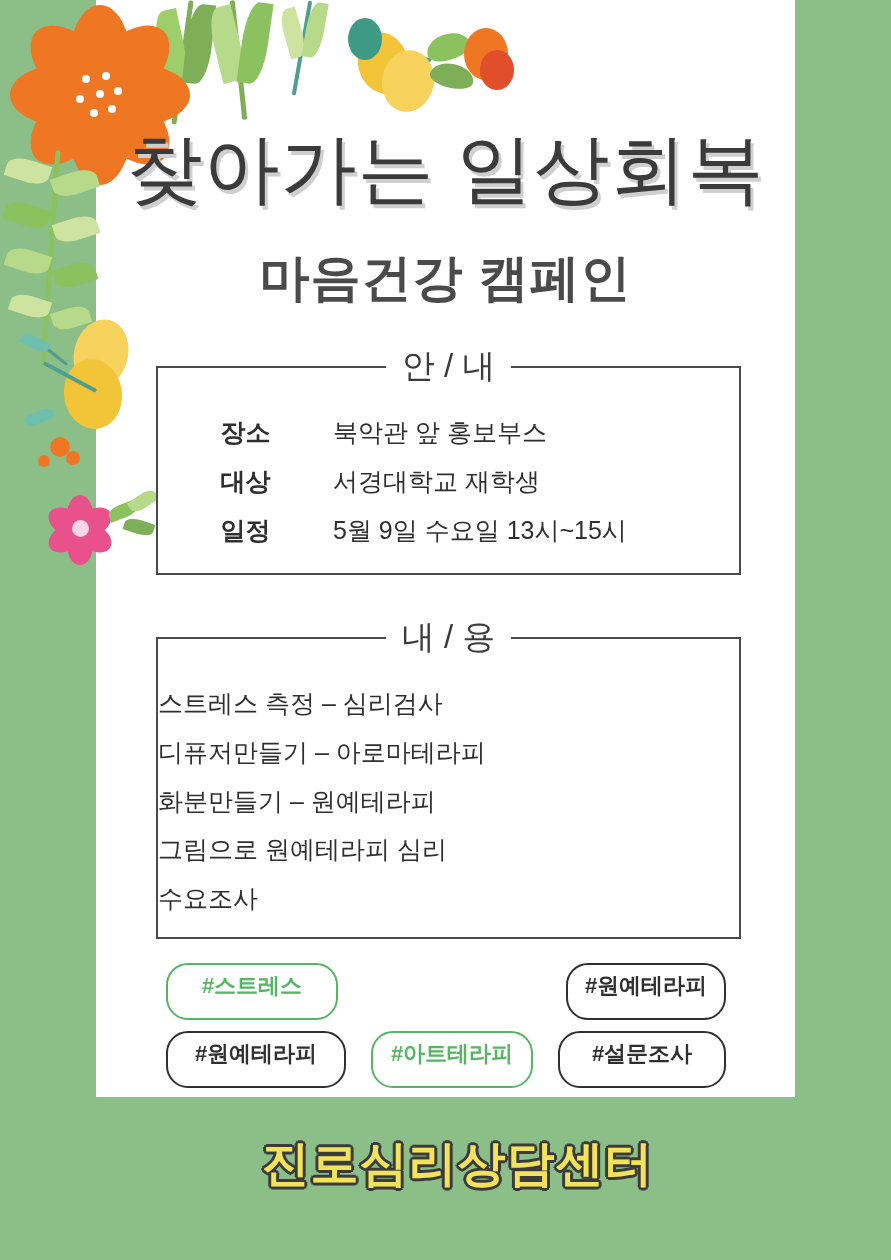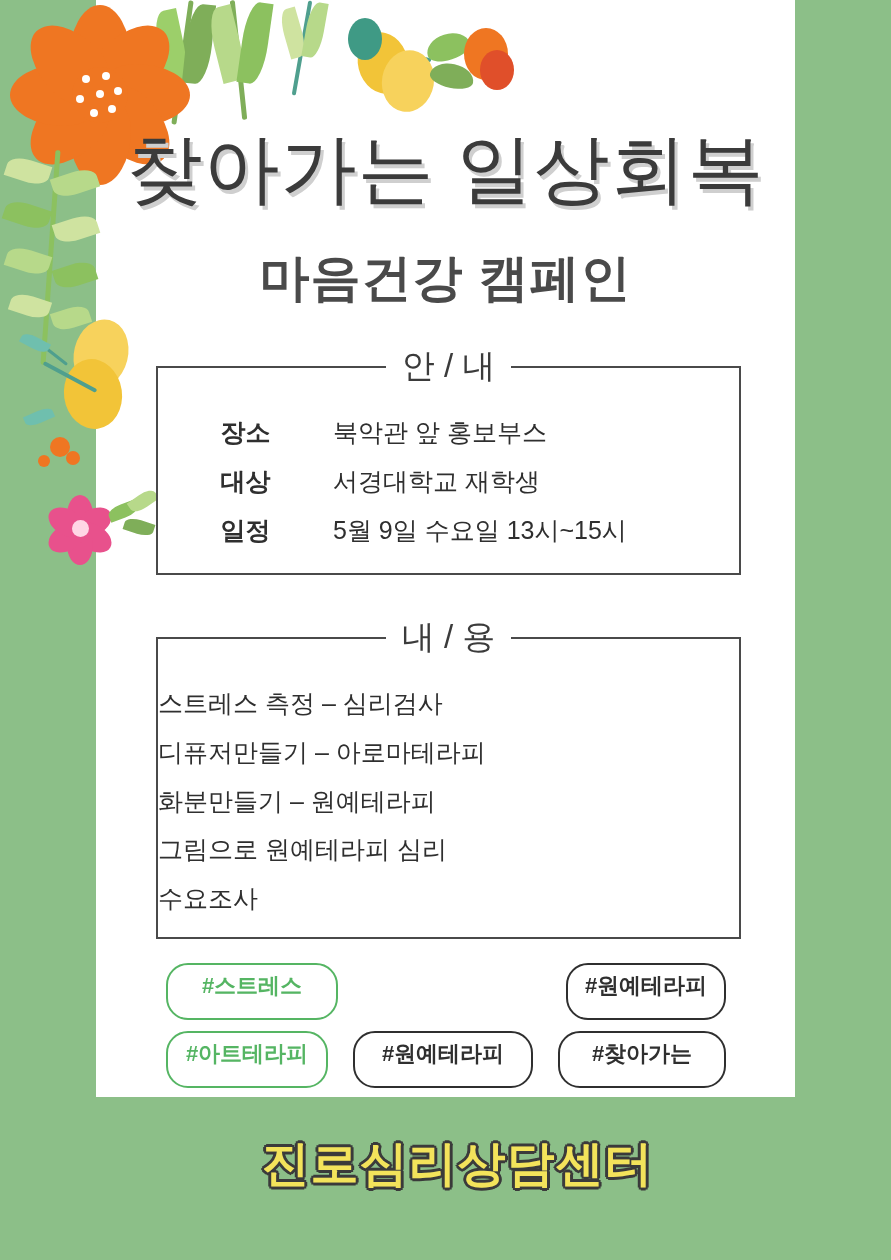--- a/index.html
+++ b/index.html
@@ -339,21 +339,21 @@
       <span>내 / 용</span>
     </div>
   </div>
 
   <div class="tags">
     <div class="tag-row">
       <div class="tag green" style="width:172px;">#스트레스</div>
       <div class="tag" style="width:160px;">#원예테라피</div>
     </div>
     <div class="tag-row">
+      <div class="tag" style="width:180px;">#원예테라피</div>
       <div class="tag green" style="width:162px;">#아트테라피</div>
-      <div class="tag" style="width:180px;">#원예테라피</div>
-      <div class="tag" style="width:168px;">#찾아가는</div>
+      <div class="tag" style="width:168px;">#설문조사</div>
     </div>
   </div>
 
   <div class="footer">진로심리상담센터</div>
 
 </div>
 
 </body></html>

